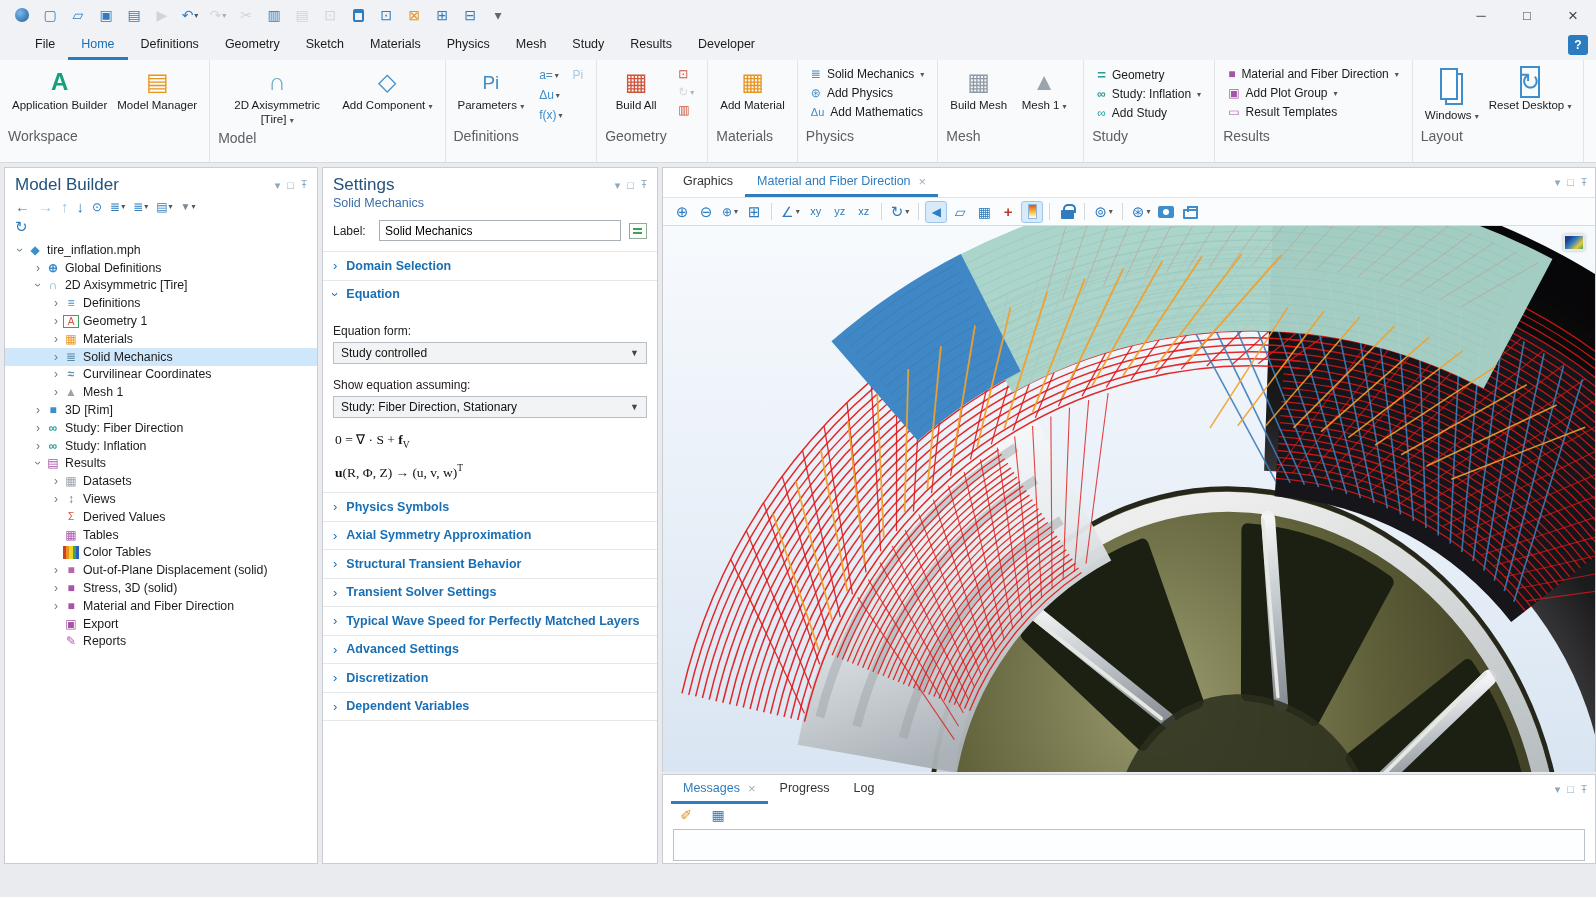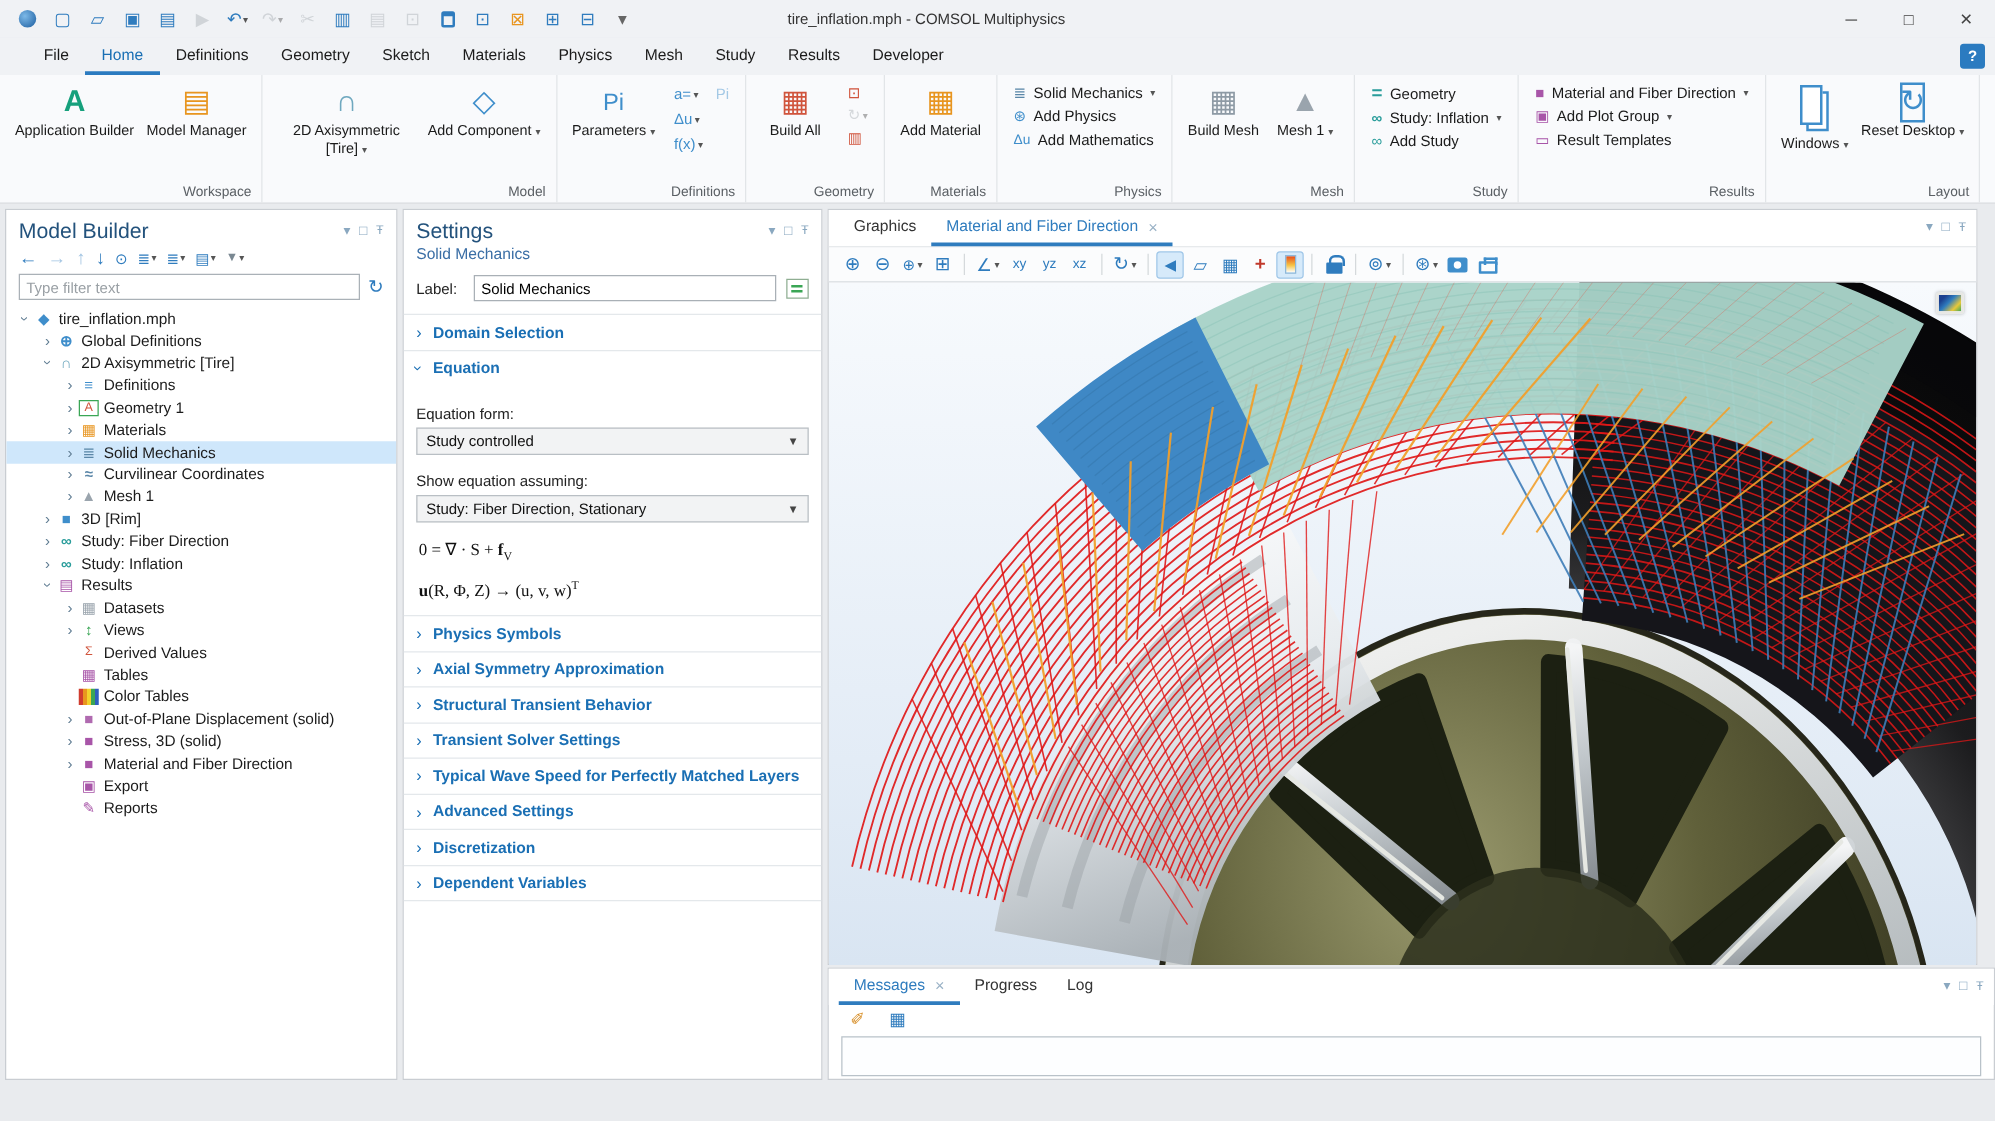--- a/index.html
+++ b/index.html
@@ -17,36 +17,36 @@
 
 #menubar{position:absolute;top:30px;left:0;right:0;height:30px;background:#f0f2f5;display:flex;align-items:stretch;padding-left:22px}
 .menu-item{padding:0 13px;display:flex;align-items:center;color:#1b1b1b;font-size:12.5px;border-bottom:3px solid transparent}
 .menu-item.active{color:#1a6fb4;border-bottom-color:#2b7bc0}
 #help-btn{position:absolute;right:8px;top:35px;width:20px;height:20px;background:#2b7bc0;color:#fff;border-radius:3px;display:flex;align-items:center;justify-content:center;font-weight:bold}
 
 #ribbon{position:absolute;top:60px;left:0;right:0;height:103px;background:#f9fafc;border-bottom:1px solid #d7dadd;display:flex}
 .rb-group{display:flex;flex-direction:column;border-right:1px solid #e2e5e8;padding:2px 8px 0}
 .rb-items{flex:1;display:flex;align-items:flex-start;gap:2px}
 .rb-items.cols{flex-direction:column;gap:1px;justify-content:flex-start;padding-top:3px}
-.rb-label{text-align:right;color:#5a5f64;font-size:11px;padding:1px 0 2px;white-space:nowrap}
+.rb-label{text-align:left;color:#5a5f64;font-size:14px;padding:1px 0 18px;white-space:nowrap}
 .rb-big{display:flex;flex-direction:column;align-items:center;min-width:62px;max-width:118px;padding:4px 4px 2px;border-radius:3px;cursor:pointer}
 .rb-big .ico{font-size:24px;height:32px;display:flex;align-items:center}
 .rb-big .lbl{font-size:11.5px;line-height:1.25;text-align:center;color:#1b1b1b;white-space:pre-line}
 .rb-row{display:flex;align-items:center;gap:6px;padding:2px 5px;border-radius:3px;cursor:pointer}
 .rb-row .lbl{font-size:12px;color:#1b1b1b;white-space:nowrap}
 .rb-minis{display:flex;flex-direction:column;flex-wrap:wrap;max-height:74px;gap:4px;padding:5px 2px 0 6px}
 .rb-mini{display:flex;align-items:center;gap:2px;padding:1px 3px;border-radius:2px;cursor:pointer;color:#3f8ecb;font-size:12px}
 .rb-caret{font-size:8px;color:#555}
 .ico{display:inline-flex;align-items:center;justify-content:center;line-height:1}
 .disabled{opacity:.45}
 
 .panel{position:absolute;background:#fff;border:1px solid #c9cdd2}
 #mb-panel{left:4px;top:167px;width:314px;height:697px}
 #settings-panel{left:322px;top:167px;width:336px;height:697px}
-#gfx-panel{left:662px;top:167px;right:14px;height:605px}
+#gfx-panel{left:662px;top:167px;right:0;height:605px}
 #msg-panel{left:662px;top:774px;right:0;height:90px}
 .panel-head{display:flex;align-items:center;justify-content:space-between;padding:7px 10px 1px}
 .panel-title{font-size:17px;color:#23527c}
 .pane-ctrls{display:flex;gap:7px}
 .pane-ctrls .ico{font-size:11px;color:#8aa8c0}
 .panel-sub{padding:0 10px 7px;color:#3a6ea5;font-size:12.5px}
 
 #mb-toolbar{display:flex;align-items:center;gap:8px;padding:3px 10px 5px}
 #mb-toolbar .tbtn{display:flex;align-items:center;gap:1px}
 #mb-filter-row{display:flex;align-items:center;gap:6px;padding:0 10px 6px}
@@ -172,21 +172,20 @@
         <div class="qbtn">
           <span class="ico" style="color: rgb(47, 124, 190);">⊞</span>
         </div>
         <div class="qbtn">
           <span class="ico" style="color: rgb(47, 124, 190);">⊟</span>
         </div>
         <div class="qbtn">
           <span class="ico" style="color: rgb(102, 102, 102);">▾</span>
         </div>
       </div>
-    <div id="win-title">tire_inflation.mph - COMSOL Multiphysics</div>
     <div id="win-ctrls">
         <div class="wbtn">
           <span class="ico" style="color: rgb(68, 68, 68);">─</span>
         </div>
         <div class="wbtn">
           <span class="ico" style="color: rgb(68, 68, 68);">□</span>
         </div>
         <div class="wbtn">
           <span class="ico" style="color: rgb(68, 68, 68); font-size: 17px;">×</span>
         </div>
@@ -410,21 +409,20 @@
         <div class="tbtn">
           <span class="ico" style="color: rgb(47, 124, 190);">▤</span>
           <span class="rb-caret">▾</span>
         </div>
         <div class="tbtn">
           <span class="ico" style="color: rgb(122, 136, 146); font-size: 10px;">▼</span>
           <span class="rb-caret">▾</span>
         </div>
       </div>
     <div id="mb-filter-row">
-      <input id="mb-filter" placeholder="Type filter text" style="">
       <span id="mb-refresh"><span class="ico" style="color: rgb(47, 124, 190); font-size: 15px;">↻</span></span>
     </div>
     <div id="mb-tree">
         <div class="tree-row" style="padding-left: 8px;">
           <span class="arrow open">›</span>
           <span class="ico" style="color: rgb(63, 142, 203);">◆</span>
           <span class="lbl">tire_inflation.mph</span>
         </div>
         <div class="tree-row" style="padding-left: 26px;">
           <span class="arrow">›</span>

